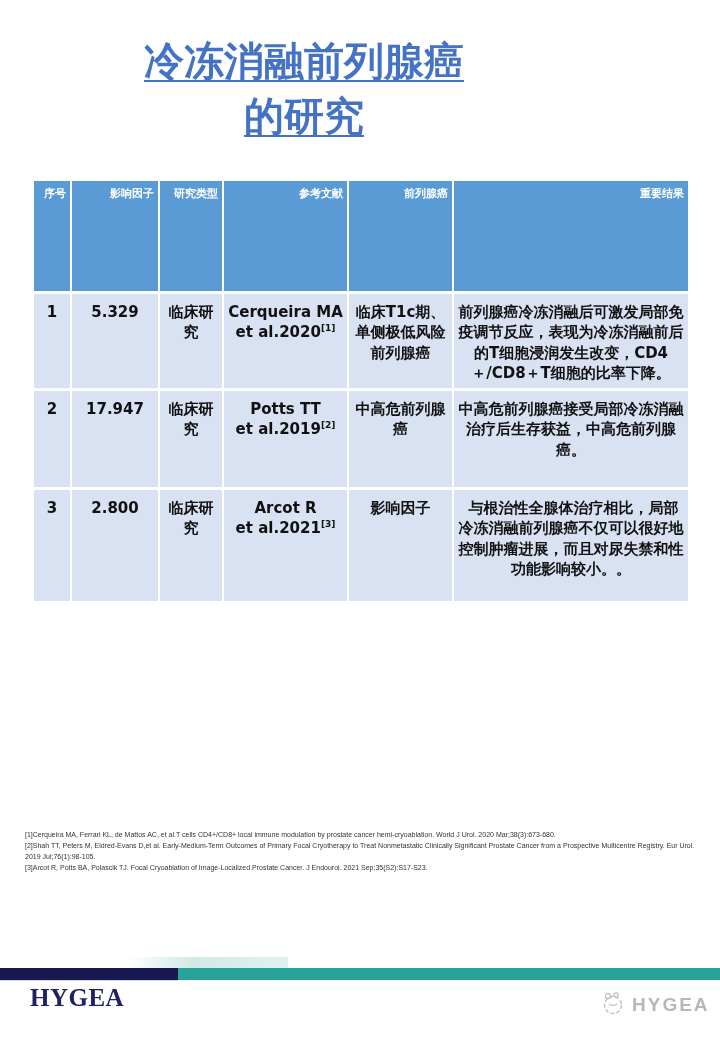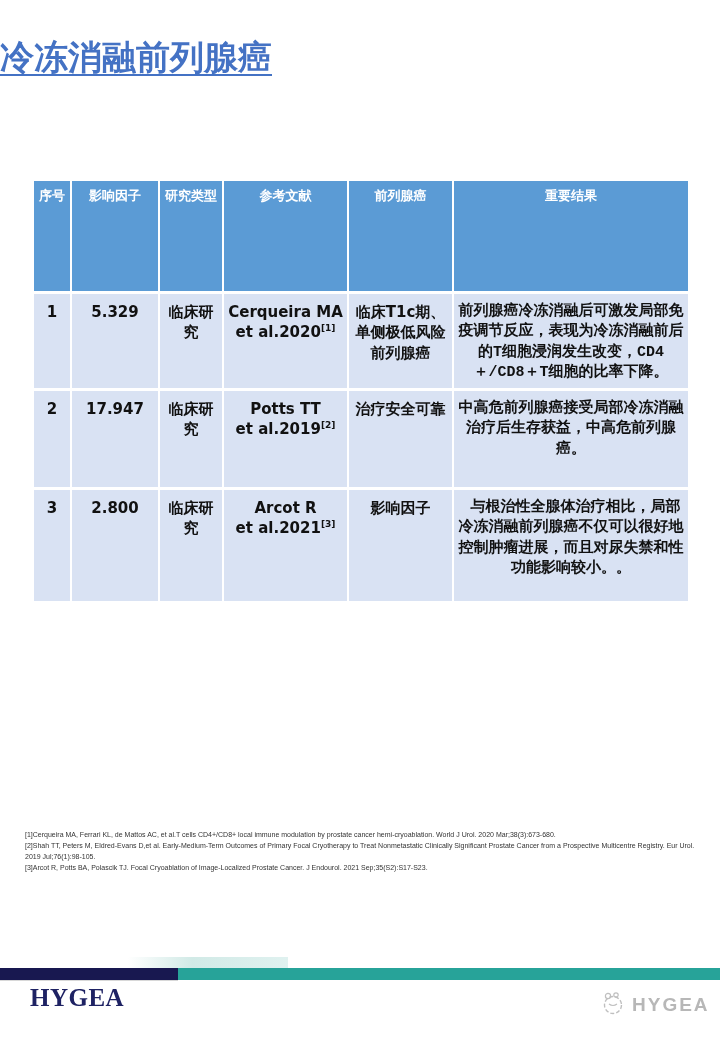--- a/index.html
+++ b/index.html
@@ -2,47 +2,47 @@
 <html><head>
 <meta charset="utf-8">
 <style>
   html,body{margin:0;padding:0;background:#fff;}
   .page{
     position:relative;width:720px;height:1040px;background:#ffffff;overflow:hidden;
     font-family:"DejaVu Sans","Liberation Sans",sans-serif;
   }
   
   .title{
-    position:absolute;top:34px;left:0;width:608px;
-    color:#4472C4;font-weight:bold;font-size:34px;line-height:1.38;
+    position:absolute;top:34px;left:0;width:608px;text-align:center;
+    color:#4472C4;font-weight:bold;font-size:40px;line-height:1.38;
   }
   .title .tline{text-decoration:underline;text-underline-offset:5px;text-decoration-thickness:2px;}
   
   table.study{
     position:absolute;top:178px;left:32px;width:656px;
     border-collapse:collapse;table-layout:fixed;
   }
   table.study th, table.study td{
     border-left:2px solid #ffffff;border-right:2px solid #ffffff;
     border-top:3px solid #ffffff;border-bottom:3px solid #ffffff;
     vertical-align:top;
   }
   table.study th{
-    background:#5B9BD5;color:#ffffff;font-weight:bold;font-size:13px;
-    padding:6px 4px 0 4px;text-align:center;line-height:1.35;height:104px;
+    background:#5B9BD5;color:#ffffff;font-weight:bold;font-size:11px;
+    padding:6px 4px 0 4px;text-align:right;line-height:1.35;height:104px;
   }
   table.study td{
     background:#D9E2F3;color:#111111;font-weight:bold;font-size:15px;
     padding:8px 4px 0 4px;text-align:center;line-height:1.35;
   }
   tr.r1 td{height:86px;}
   tr.r2 td{height:88px;}
   tr.r3 td{height:103px;}
   td.subject{padding:8px 10px 0 10px;}
-  td.result{text-align:left;padding:8px 8px 0 8px;white-space:pre-wrap;font-size:15px;font-family:Liberation Mono, monospace;}
+  td.result{text-align:left;padding:8px 8px 0 8px;white-space:pre-wrap;font-size:15px;}
   .ref sup{font-size:9px;vertical-align:super;}
   
   .footnotes{
     position:absolute;top:830px;left:25px;width:672px;
     font-size:7px;line-height:1.55;color:#333333;font-weight:400;
     font-family:"Liberation Sans","DejaVu Sans",sans-serif;
   }
   
   .wisp{
     position:absolute;top:957px;left:128px;width:160px;height:11px;
@@ -64,20 +64,21 @@
     font-family:"Liberation Sans",sans-serif;
   }
 </style>
 </head>
 <body>
 
 <div class="page">
 
   <div class="title">
     <div><span class="tline">冷冻消融前列腺癌</span></div>
+    <div><span class="tline">的研究</span></div>
   </div>
 
   <table class="study">
     <colgroup>
       <col style="width:38px">
         <col style="width:88px">
         <col style="width:64px">
       <col style="width:125px">
         <col style="width:105px">
         <col style="width:236px">
@@ -105,21 +106,21 @@
         <td class="result">前列腺癌冷冻消融后可激发局部免疫调节反应，表现为冷冻消融前后的T细胞浸润发生改变，CD4＋/CD8＋T细胞的比率下降。</td>
       </tr>
       <tr class="r2">
         <td>2</td>
         <td>17.947</td>
         <td>临床研究</td>
         <td class="ref">
           <div>Potts TT</div>
           <div><span>et al.2019</span><sup>[2]</sup></div>
         </td>
-        <td class="subject">治疗安全可靠</td>
+        <td class="subject">中高危前列腺癌</td>
         <td class="result">中高危前列腺癌接受局部冷冻消融治疗后生存获益，中高危前列腺癌。</td>
       </tr>
       <tr class="r3">
         <td>3</td>
         <td>2.800</td>
         <td>临床研究</td>
         <td class="ref">
           <div>Arcot R</div>
           <div><span>et al.2021</span><sup>[3]</sup></div>
         </td>

